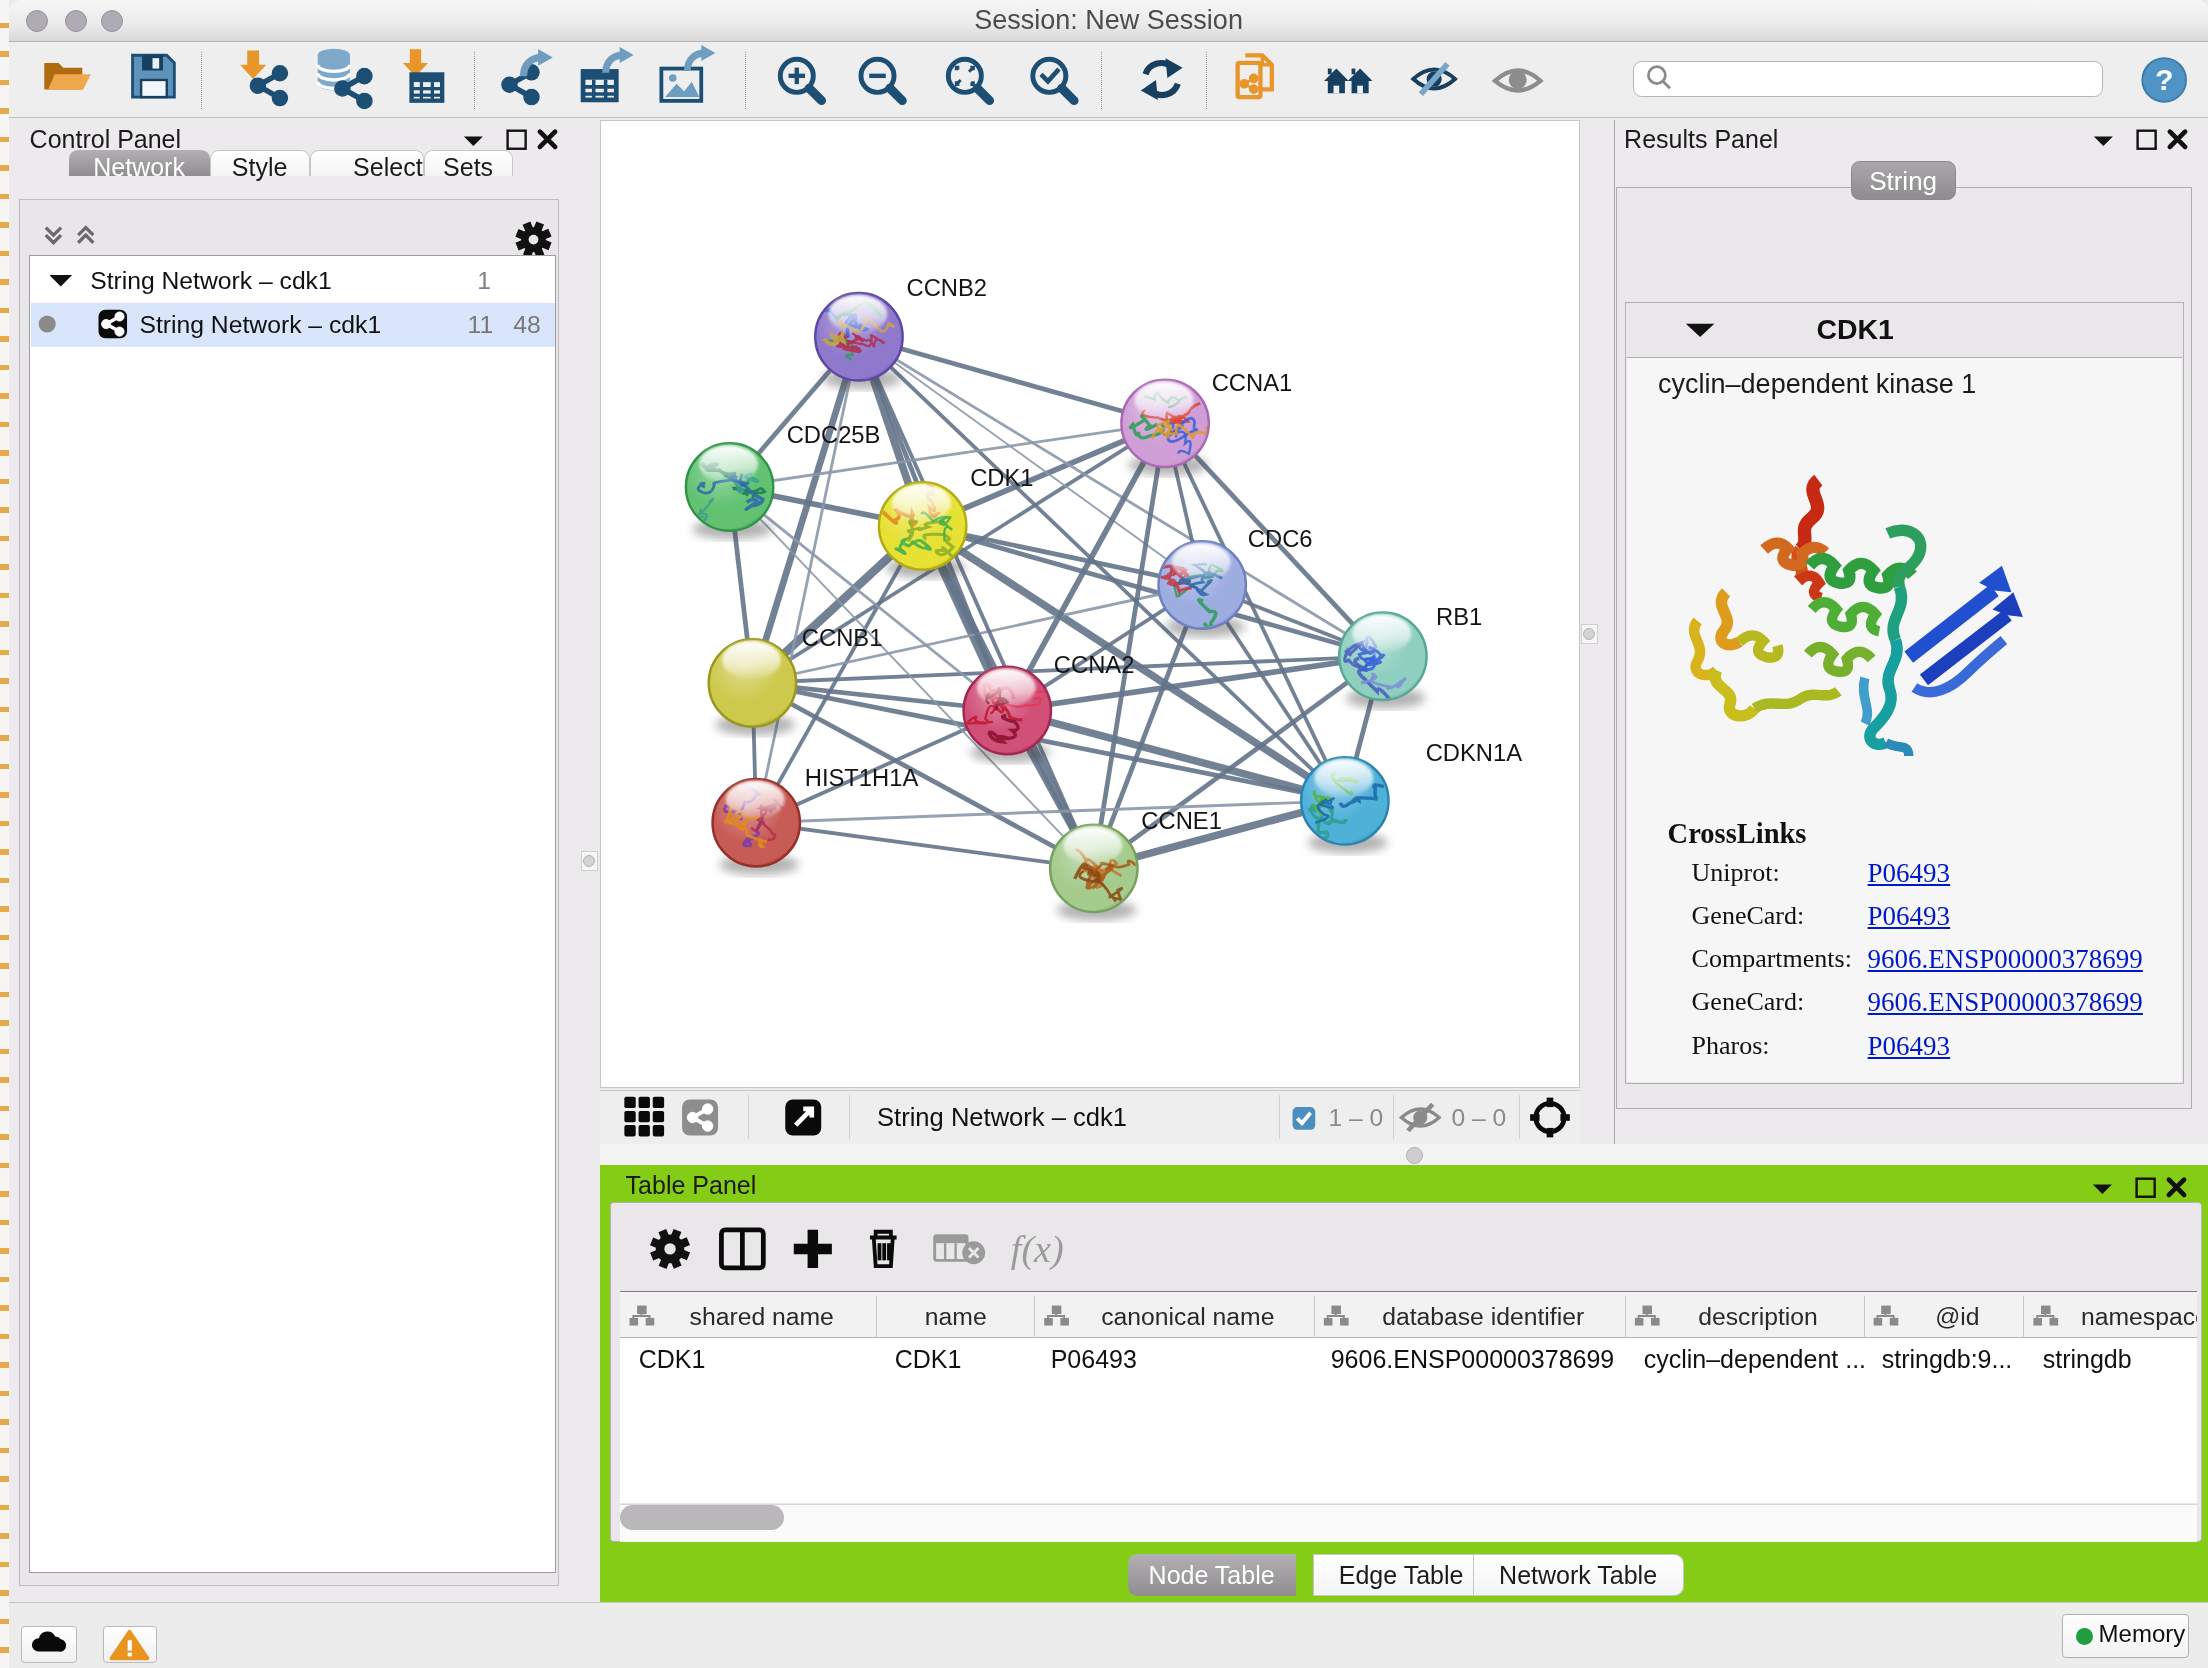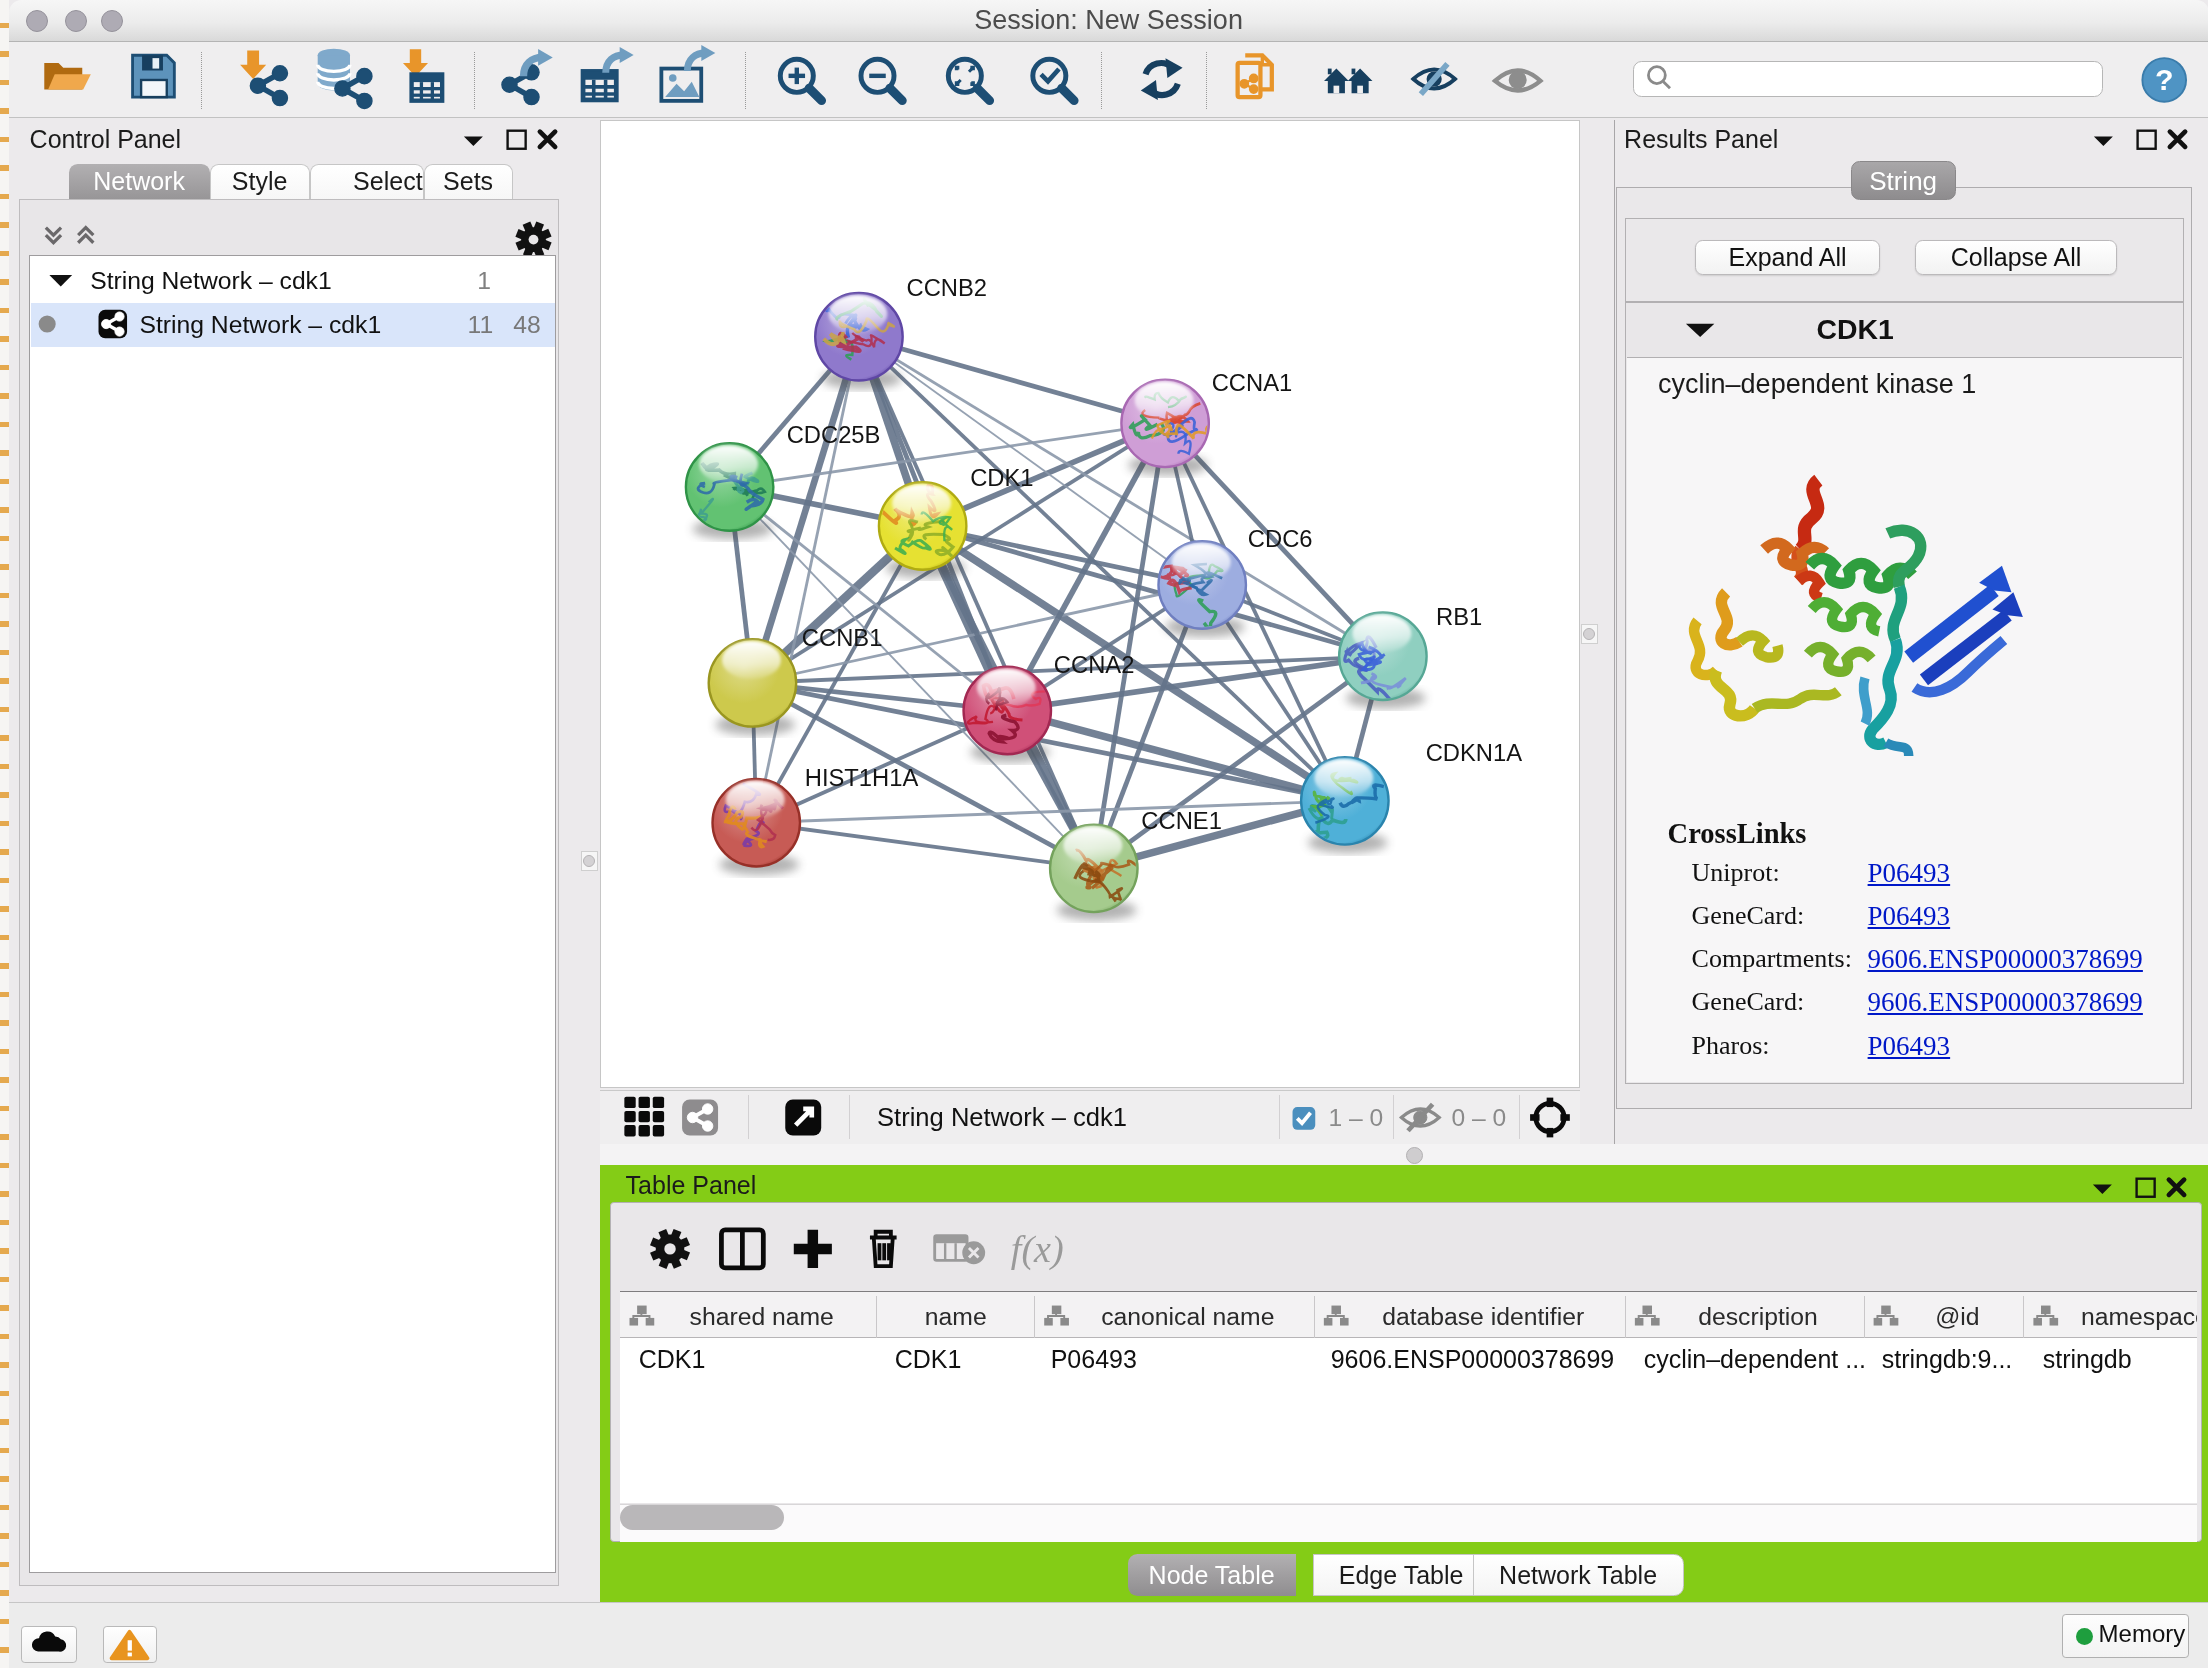--- a/index.html
+++ b/index.html
@@ -6,21 +6,21 @@
 .abs{position:absolute;}
 #strip{left:0;top:0;width:8.6px;height:1668px;background:repeating-linear-gradient(180deg,#f6f5f3 0px,#f6f5f3 23px,#e5a94e 23px,#e5a94e 28.5px);}
 #win{left:8.6px;top:0;width:2200px;height:1668px;background:#eceaec;}
 #titlebar{left:0;top:0;width:2200px;height:41px;background:linear-gradient(180deg,#f6f6f6 0%,#ececec 55%,#d9d9d9 100%);border-bottom:1px solid #b4b4b4;border-radius:12.4px 12.4px 0 0;}
 .tl{width:22px;height:22px;border-radius:50%;top:9.5px;background:#aeabb4;border:1.4px solid #95929b;box-sizing:border-box;}
 #title{left:0;top:0;width:2200px;height:41px;line-height:41px;text-align:center;font-size:27px;color:#4c4c4c;}
 #toolbar{left:0;top:42px;width:2200px;height:75px;background:#efeeef;border-bottom:1px solid #c2c2c2;}
 .tsep{top:9.5px;height:57px;border-left:1.9px dotted #999;}
 #search{left:1624px;top:19px;width:468px;height:34px;background:#fff;border:1.9px solid #b6b6b6;border-radius:8.6px;}
 #cpanel-title{left:21px;top:125px;font-size:25px;color:#1b1b1b;}
-.ptab{top:164px;height:46px;border-radius:8.6px 8.6px 0 0;font-size:25px;text-align:center;box-sizing:border-box;}
+.ptab{top:150px;height:26px;border-radius:8.6px 8.6px 0 0;font-size:25px;text-align:center;box-sizing:border-box;}
 .ptab.on{background:linear-gradient(180deg,#b2b0b2,#8f8d8f);color:#fff;line-height:34px;}
 .ptab.off{background:linear-gradient(180deg,#ffffff,#f4f4f4);color:#1b1b1b;border:1px solid #c6c6c6;border-bottom:none;line-height:32px;}
 #cbox{left:10.5px;top:199px;width:540px;height:1387px;background:#e8e6e8;border:1px solid #bebcbe;box-sizing:border-box;}
 #clist{left:20px;top:255px;width:527px;height:1318px;background:#fff;border:1px solid #9e9c9e;box-sizing:border-box;}
 #row2{left:1px;top:47px;width:524px;height:44px;background:#d9e5fa;}
 #canvas{left:591px;top:120px;width:980px;height:968px;background:#fff;border:1px solid #c6c6c6;box-sizing:border-box;}
 #netbar{left:591px;top:1090px;width:980px;height:54px;background:#efeeef;border-top:1px solid #c9c9c9;box-sizing:border-box;}
 .nsep{top:3.8px;height:44px;border-left:1.9px solid #d2d0d2;}
 #hsplit{left:591px;top:1144px;width:1609px;height:21px;background:#f4f3f4;}
 #rpanel{left:1605px;top:120px;width:594px;height:1024px;background:#eceaec;border-left:1.9px solid #a8a6a8;box-sizing:border-box;}
@@ -639,24 +639,20 @@
     </div>
     <div id="rpanel" class="abs">
       <div id="rtitle" class="abs">Results Panel</div>
       <svg class="abs" style="left:477px;top:4.8px;" width="114" height="28.5" viewBox="0 0 120 30">
         <path d="M 2 12 L 22 12 L 12 22 Z" fill="#111"></path>
         <rect x="48" y="6" width="19" height="19" fill="none" stroke="#111" stroke-width="2.5"></rect>
         <path d="M 82 7 L 98 23 M 98 7 L 82 23" stroke="#111" stroke-width="5" stroke-linecap="round"></path>
       </svg>
       <div id="stringtab" class="abs">String</div>
       <div id="rbox" class="abs">
-        <div id="ecbox" class="abs">
-          <div class="wbtn abs" style="left:69px;width:185px;">Expand All</div>
-          <div class="wbtn abs" style="left:289px;width:202px;">Collapse All</div>
-        </div>
         <div id="cdkbox" class="abs">
           <svg class="abs" style="left:0px;top:0px;" width="559" height="53" viewBox="0 0 588 56">
             <path d="M 62 22 L 92 22 L 77 36 Z" fill="#111"></path>
             <text x="200" y="38" font-size="30" font-weight="bold" fill="#111" font-family="Liberation Sans">CDK1</text>
           </svg>
           <div id="cdkbody" class="abs">
             <div class="abs" style="left:31px;top:11.4px;font-size:27px;color:#1a1a1a;">cyclin–dependent kinase 1</div>
           </div>
         </div>
       </div>

